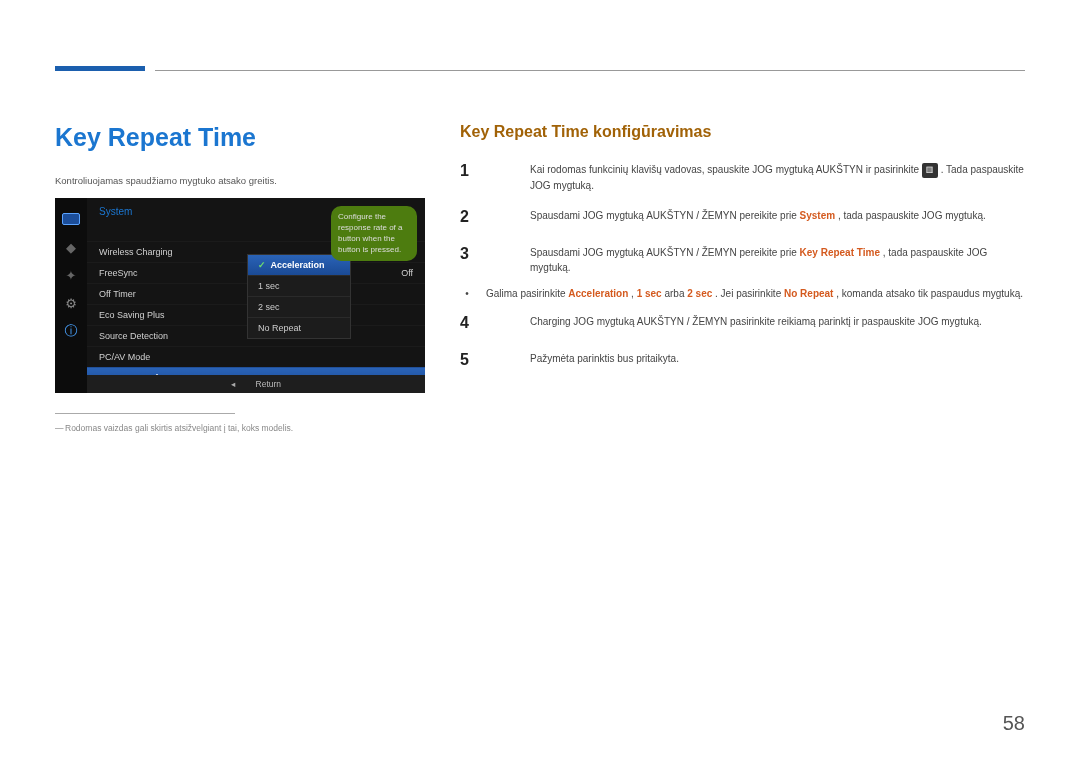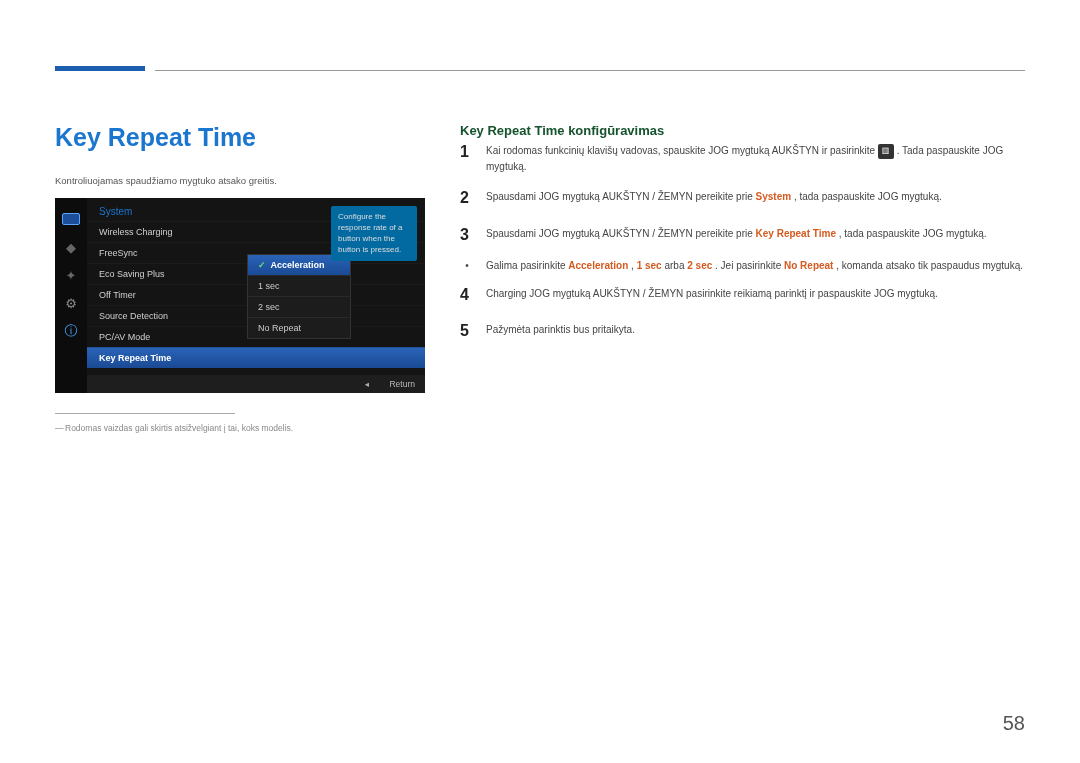--- a/index.html
+++ b/index.html
@@ -75,21 +75,21 @@
     font-size:13px;
   }
   .sb-screen { width:18px;height:12px;border:1px solid #5aa3ff;background:#1c4e9a;border-radius:2px;}
   .sb-icon.dim { color:#666; }
   .osd-main { flex:1; position:relative; }
   .osd-head {
     color:#1b76d0;
     font-size:10px;
     padding:8px 12px 4px 12px;
   }
-  .osd-list { padding:0 0 0 0; }
+  .osd-list { padding:0 0 0 0;margin-top:20px; }
   .osd-row {
     display:flex; justify-content:space-between;
     padding:5px 12px;
     font-size:9px;
     color:#d0d0d0;
     border-top:1px solid rgba(255,255,255,0.03);
   }
   .osd-row.selected {
     background: linear-gradient(#2a63b7,#1a4a95);
     color:#fff;
@@ -117,67 +117,67 @@
   .sub-row.selected::before{
     content:"✓";
     color:#6fe06f;
     margin-right:5px;
     font-weight:bold;
   }
   .osd-tooltip{
     position:absolute;
     right:8px; top:8px;
     width:86px;
-    background:#0369a1;
+    background:#4d7c0f;
     color:#ddd;
     font-size:8px;
     padding:6px 7px;
     line-height:1.35;
-    border-radius:2px;
+    border-radius:10px;
   }
   .osd-footer{
     position:absolute;
     bottom:0; left:0; right:0;
     background:#1e1e1e;
     padding:4px 10px;
     font-size:8.5px;
     color:#bbb;
-    text-align:right;
+    text-align:center;
   }
   .osd-footer .tri{
     display:inline-block;margin-right:18px;color:#aaa;
   }
   .footnote-rule{
     border:none;border-top:1px solid #aaa;
     width:180px; margin:20px 0 8px 0;
   }
   .footnote{
     font-size:8.5px; color:#888; line-height:1.5;
     position:relative; padding-left:10px;
   }
   .footnote::before{
     content:"―"; position:absolute; left:0; color:#888;
   }
   
   h2.cfg-title{
-    font-size:13px; font-weight:bold; color:#14532d;
-    margin-bottom:2px;
+    font-size:16px; font-weight:bold; color:#a16207;
+    margin-bottom:18px;
   }
   .steps{ list-style:none; }
   .step{
     display:flex; gap:12px;
     font-size:10px; color:#444;
     line-height:1.55;
     margin-bottom:12px;
   }
   .step-num{
     font-size:16px; font-weight:bold; color:#222;
     width:14px; flex-shrink:0;
   }
-  .step-body{ flex:1; padding-top:3px; }
+  .step-body{ flex:1; padding-top:3px;margin-left:44px; }
   .orange{ color:#d45a1f; font-weight:bold; }
   .menu-chip{
     display:inline-block;
     background:#333; color:#fff;
     font-size:8px; padding:1px 4px;
     border-radius:2px; vertical-align:middle;
     letter-spacing:0.5px;
   }
   .bullet-row{
     display:flex; gap:12px; font-size:10px; color:#444;
@@ -218,25 +218,25 @@
           <div class="osd-list">
             <div class="osd-row">
                 <span>Wireless Charging</span>
                 <span>Off</span>
               </div>
             <div class="osd-row">
                 <span>FreeSync</span>
                 <span>Off</span>
               </div>
             <div class="osd-row">
+                <span>Off Timer</span>
+                <span></span>
+              </div>
+            <div class="osd-row">
                 <span>Eco Saving Plus</span>
-                <span></span>
-              </div>
-            <div class="osd-row">
-                <span>Off Timer</span>
                 <span></span>
               </div>
             <div class="osd-row">
                 <span>Source Detection</span>
                 <span></span>
               </div>
             <div class="osd-row">
                 <span>PC/AV Mode</span>
                 <span></span>
               </div>

